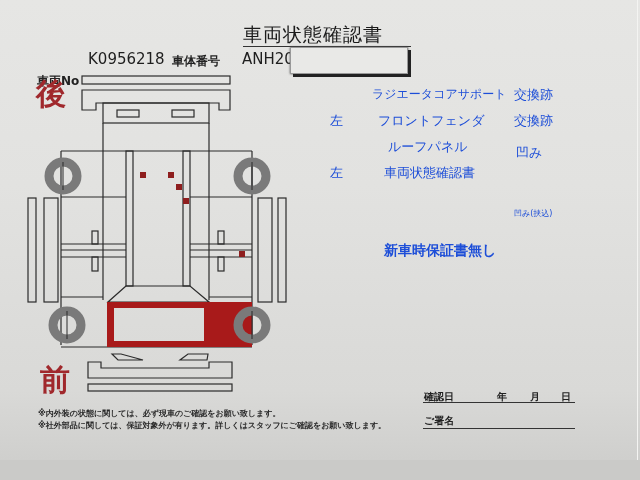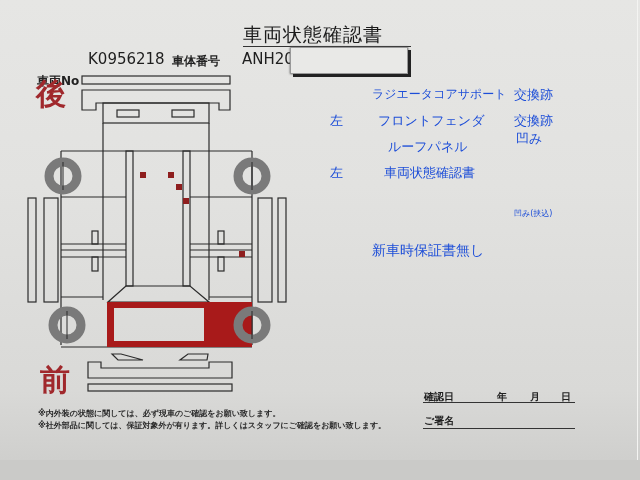--- a/index.html
+++ b/index.html
@@ -138,28 +138,28 @@
 
 <div>
   <div class="damage" style="left:372px; top:86px; font-size:12px;">ラジエータコアサポート</div>
   <div class="damage" style="left:514px; top:86px;">交換跡</div>
 
   <div class="damage" style="left:330px; top:112px;">左</div>
   <div class="damage" style="left:378px; top:112px;">フロントフェンダ</div>
   <div class="damage" style="left:514px; top:112px;">交換跡</div>
 
   <div class="damage" style="left:388px; top:138px;">ルーフパネル</div>
-  <div class="damage" style="left:516px; top:130px;">凹み</div>
+  <div class="damage" style="left:516px; top:144px;">凹み</div>
 
   <div class="damage" style="left:330px; top:164px;">左</div>
   <div class="damage" style="left:384px; top:164px;">車両状態確認書</div>
   <div class="damage small" style="left:514px; top:168px;margin-top:40px;">凹み(挟込)</div>
 </div>
 
-<div class="damage" style="left:372px; top:242px; font-size:14px;">新車時保証書無し</div>
+<div class="damage" style="left:384px; top:242px; font-size:14px;font-weight:bold;">新車時保証書無し</div>
 
 <div class="note" style="top:408px;">※内外装の状態に関しては、必ず現車のご確認をお願い致します。</div>
 <div class="note" style="top:420px;">※社外部品に関しては、保証対象外が有ります。詳しくはスタッフにご確認をお願い致します。</div>
 
 <div class="sig-label" style="left:424px; top:390px;">確認日</div>
 <div class="sig-label" style="left:497px; top:390px;">年</div>
 <div class="sig-label" style="left:530px; top:390px;">月</div>
 <div class="sig-label" style="left:561px; top:390px;">日</div>
 <div class="sig-line" style="left:423px; top:402px; width:152px;"></div>
 <div class="sig-label" style="left:424px; top:414px;">ご署名</div>

